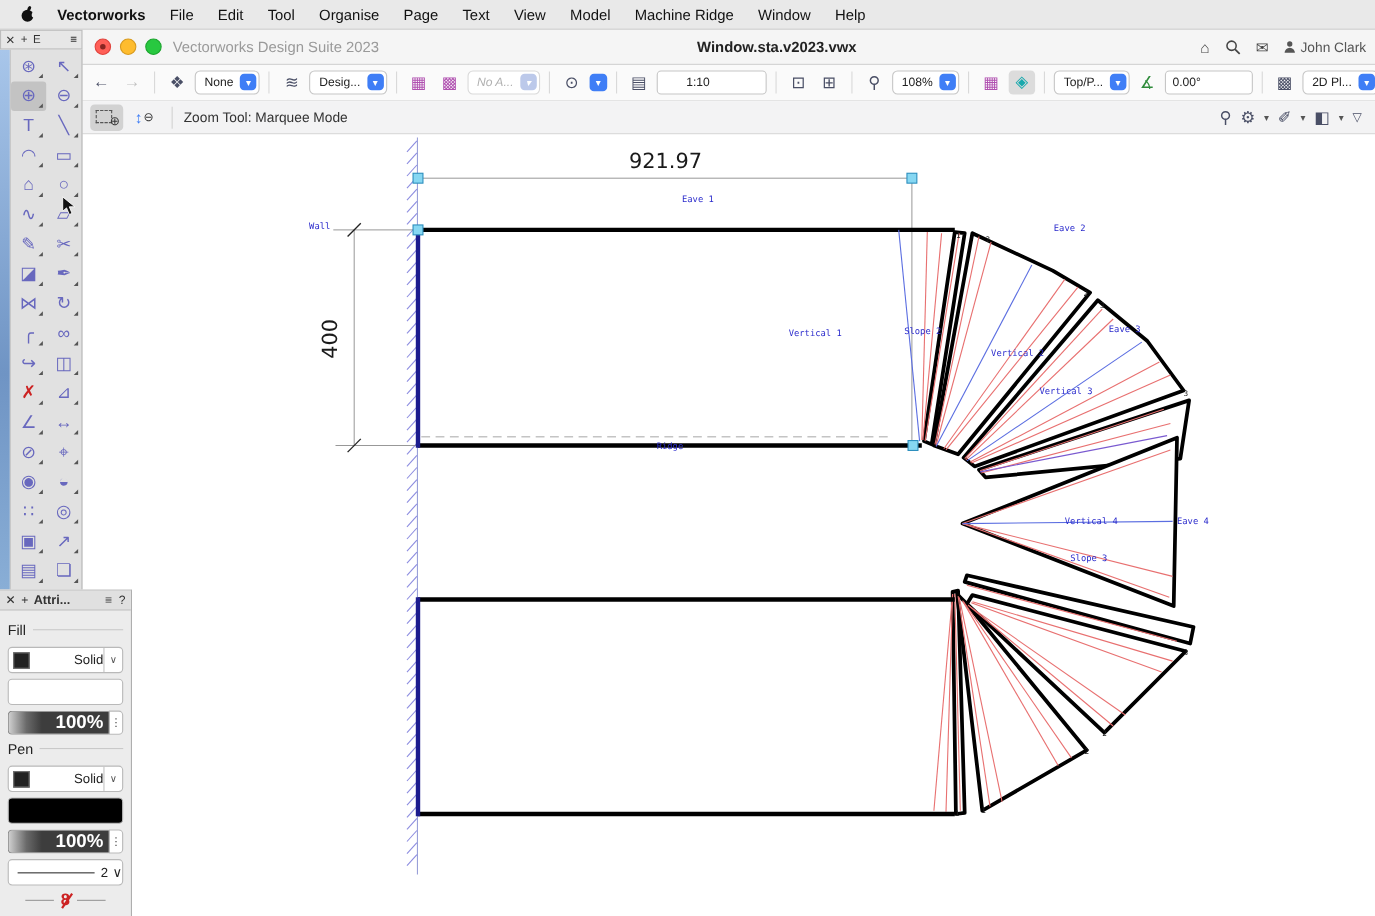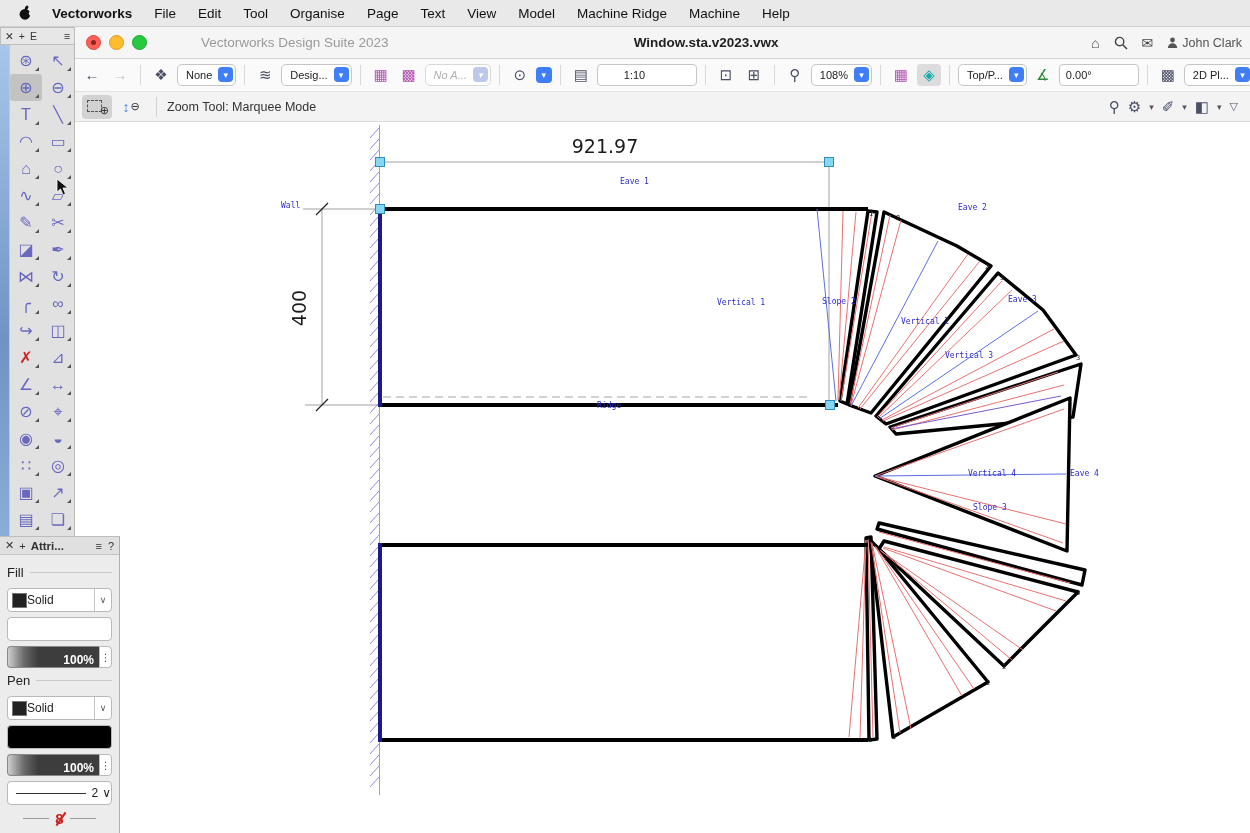--- a/index.html
+++ b/index.html
@@ -7,21 +7,21 @@
        font-family:"Liberation Sans",sans-serif;background:#fff;-webkit-font-smoothing:antialiased;}
   
   .menubar{position:absolute;left:0;top:0;width:1250px;height:27px;background:#e9e9e9;
            display:flex;align-items:center;padding-left:14px;box-sizing:border-box;
            border-bottom:1px solid #cfcfcf;font-size:13.5px;color:#111;z-index:40;}
   .menu-item{padding:0 11px;cursor:default;}
   .menu-item.app-name{font-weight:bold;}
   .apple-logo{width:15px;height:16px;margin:0 8px 0 4px;display:inline-block;}
   
   .titlebar{position:absolute;left:0;top:27px;width:1250px;height:31px;background:#f5f5f5;
-            border-bottom:1px solid #d2d2d2;display:flex;align-items:center;z-index:10;gap:44px;}
+            border-bottom:1px solid #d2d2d2;display:flex;align-items:center;z-index:10;}
   .traffic{display:flex;gap:8px;margin-left:86px;}
   .tl{width:13px;height:13px;border-radius:50%;position:relative;}
   .tl.red{background:#ff5f57;border:0.5px solid #e0443e;}
   .tl.red::after{content:"";position:absolute;left:4px;top:4px;width:5px;height:5px;border-radius:50%;background:#8a2622;}
   .tl.yellow{background:#febc2e;border:0.5px solid #d89b20;}
   .tl.green{background:#28c840;border:0.5px solid #1da52f;}
   .app-title{color:#9a9a9a;font-size:13.5px;margin-left:10px;}
   .doc-title{position:absolute;left:50%;transform:translateX(6%);font-weight:bold;font-size:13.5px;color:#222;}
   .tb-right{position:absolute;right:8px;display:flex;align-items:center;gap:14px;color:#444;font-size:14px;}
   .tb-right .user{display:flex;align-items:center;gap:4px;font-size:12.5px;color:#555;}
@@ -80,30 +80,30 @@
   .attr-header{height:17px;background:#e0e0e0;border-bottom:1px solid #c4c4c4;display:flex;
                align-items:center;gap:5px;padding:0 5px;font-size:11px;color:#333;}
   .attr-header .ttl{font-weight:bold;font-size:11.5px;}
   .attr-header .right{margin-left:auto;display:flex;gap:6px;}
   .attr-body{padding:6px 7px 0 7px;}
   .sec-label{font-size:13px;color:#222;display:flex;align-items:center;gap:6px;margin:4px 0 8px 0;}
   .sec-label::after{content:"";flex:1;height:1px;background:#c9c9c9;}
   .attr-dd{display:flex;align-items:center;background:#fff;border:1px solid #b9b9b9;border-radius:4px;
            height:22px;margin-bottom:5px;font-size:12px;color:#222;}
   .attr-dd .swatch{width:13px;height:13px;background:#222;border:1px solid #777;margin-left:4px;}
-  .attr-dd .lbl{flex:1;text-align:left;}
+  .attr-dd .lbl{flex:1;text-align:right;}
   .attr-dd .chevbox{width:16px;align-self:stretch;border-left:1px solid #c4c4c4;display:flex;
                     align-items:center;justify-content:center;font-size:9px;color:#555;}
   .well{height:22px;border:1px solid #b9b9b9;border-radius:4px;margin-bottom:5px;background:#fff;}
   .well.black{background:#000;}
   .oprow{display:flex;margin-bottom:5px;}
   .opbar{flex:1;height:22px;border-radius:4px 0 0 4px;border:1px solid #888;border-right:none;
          background:linear-gradient(90deg,#cfcfcf 0px,#6a6a6a 16px,#3d3d3d 30px,#3d3d3d 100%);
-         color:#fff;display:flex;align-items:flex-end;justify-content:flex-end;
-         padding-right:5px;font-size:12px;font-weight:bold;box-sizing:border-box;}
+         color:#fff;display:flex;align-items:flex-start;justify-content:flex-end;
+         padding-right:5px;font-size:17px;font-weight:bold;box-sizing:border-box;}
   .opdots{width:13px;height:22px;background:#fff;border:1px solid #b9b9b9;border-radius:0 4px 4px 0;
           display:flex;align-items:center;justify-content:center;font-size:10px;color:#444;box-sizing:border-box;}
   .lw{display:flex;align-items:center;background:#fff;border:1px solid #b9b9b9;border-radius:4px;
       height:22px;margin-bottom:6px;font-size:12px;color:#222;}
   .lw .wline{flex:1;height:0;border-top:1.5px solid #333;margin:0 6px 0 8px;}
   .lw .num{margin-right:4px;}
   .marker-row{display:flex;align-items:center;justify-content:center;gap:6px;margin-top:4px;}
   .marker-row .seg{width:26px;height:0;border-top:1px solid #999;}
   .no-marker{position:relative;color:#cc2222;font-weight:bold;font-size:15px;line-height:1;}
   .no-marker::after{content:"";position:absolute;left:-2px;top:48%;width:16px;height:0;
@@ -297,21 +297,21 @@
       <div class="menu-item app-name">Vectorworks</div>
       <div class="menu-item">File</div>
       <div class="menu-item">Edit</div>
       <div class="menu-item">Tool</div>
       <div class="menu-item">Organise</div>
       <div class="menu-item">Page</div>
       <div class="menu-item">Text</div>
       <div class="menu-item">View</div>
       <div class="menu-item">Model</div>
       <div class="menu-item">Machine Ridge</div>
-      <div class="menu-item">Machine</div>
+      <div class="menu-item">Window</div>
       <div class="menu-item">Help</div>
     </div>
 </div>
 
 <div class="titlebar">
   <div class="traffic">
     <div class="tl red"></div>
     <div class="tl yellow"></div>
     <div class="tl green"></div>
   </div>

